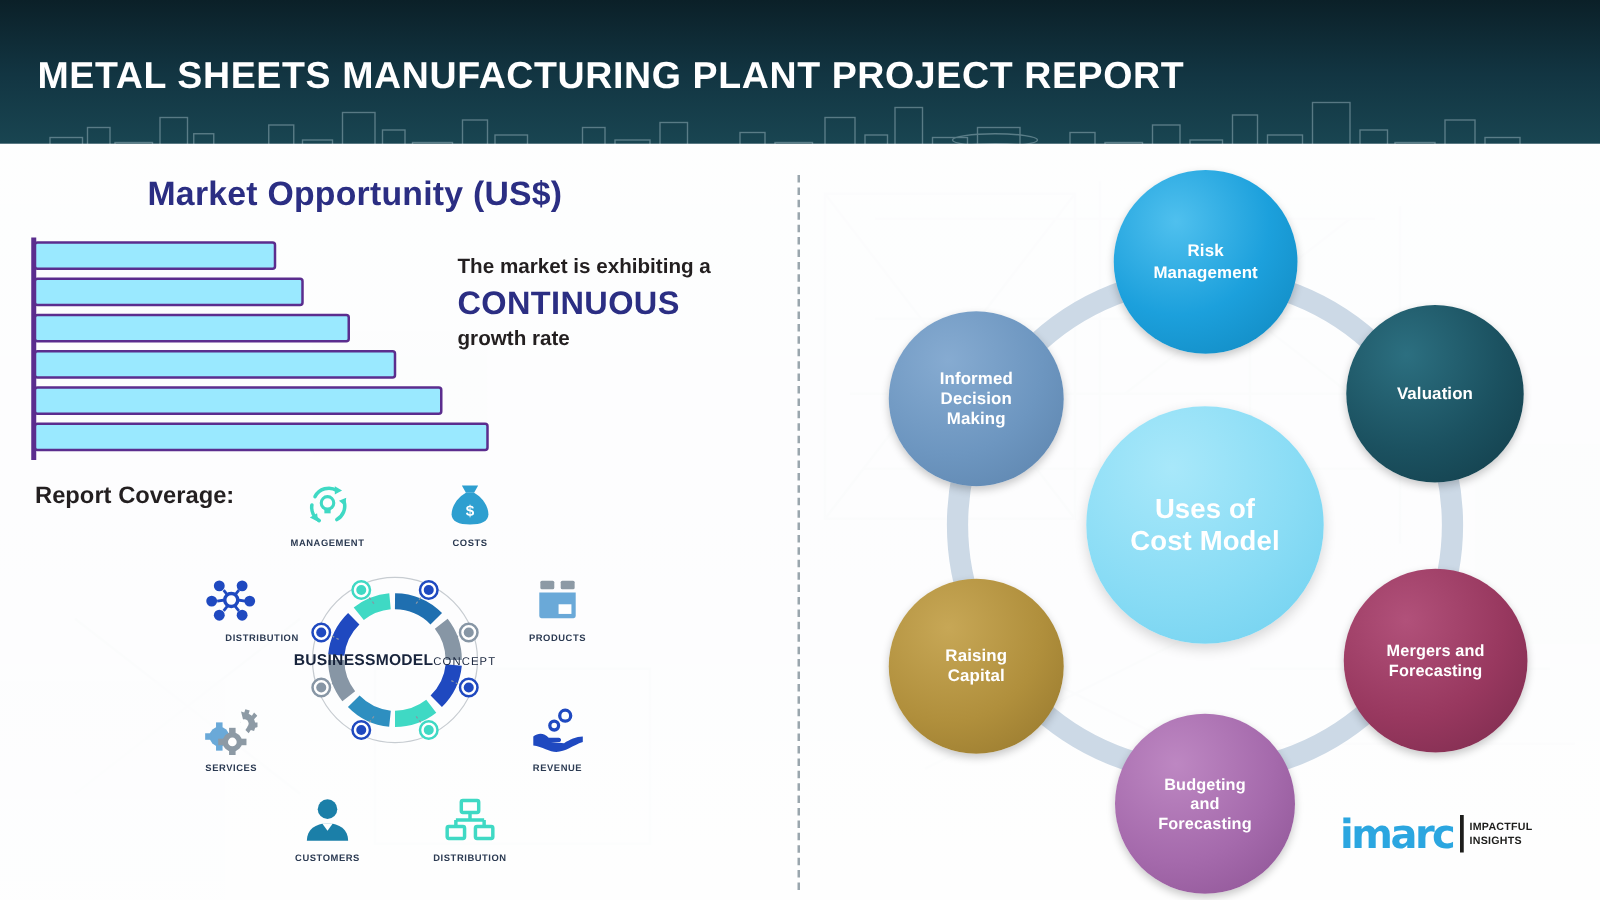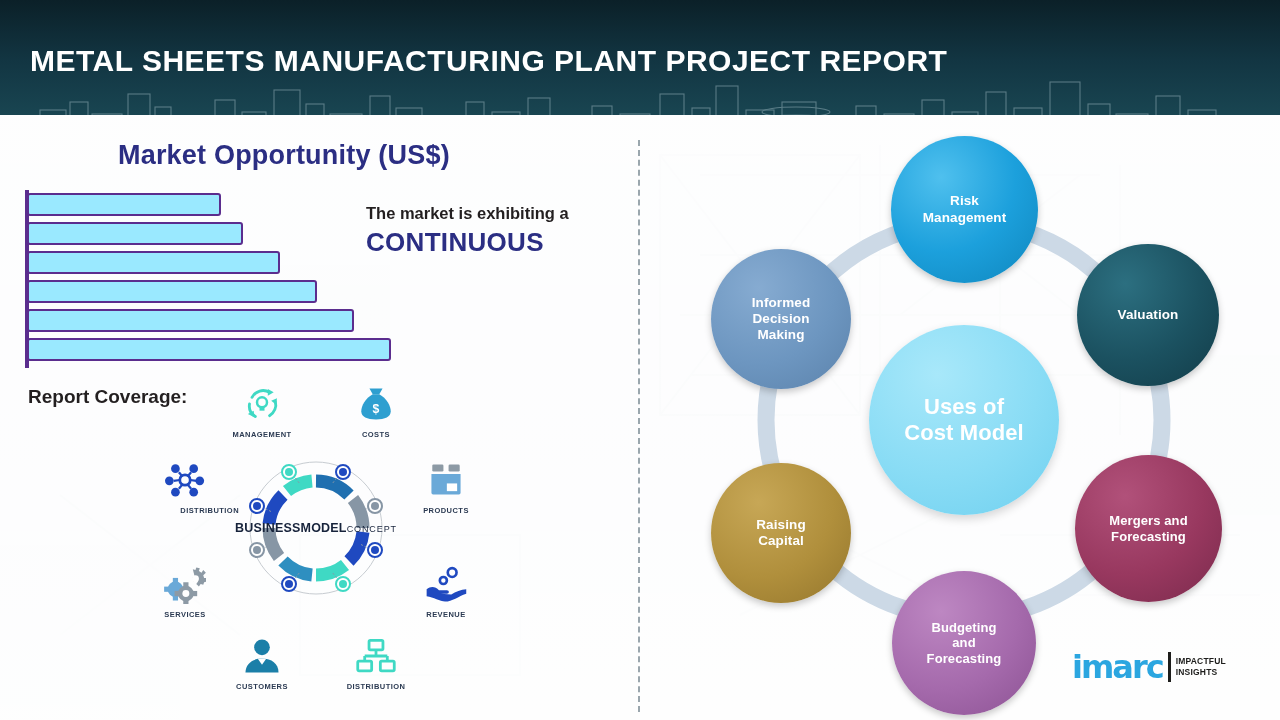--- a/index.html
+++ b/index.html
@@ -231,20 +231,21 @@
     <div class="bar" style="top:32px; width:216px;"></div>
     <div class="bar" style="top:61px; width:253px;"></div>
     <div class="bar" style="top:90px; width:290px;"></div>
     <div class="bar" style="top:119px;width:327px;"></div>
     <div class="bar" style="top:148px;width:364px;"></div>
   </div>
 
   <div class="blurb">
     <div class="blurb-line1">The market is exhibiting a</div>
     <div class="blurb-big">CONTINUOUS</div>
+    <div class="blurb-line3">growth rate</div>
   </div>
 
   <div class="coverage-label">Report Coverage:</div>
 
   <div class="icon-cell" style="left:208px; top:382px;">
     <div class="glyph">
       <svg width="40" height="40" viewBox="0 0 48 48">
         <g fill="none" stroke="#3fd9c4" stroke-width="3.4" stroke-linecap="round">
           <path d="M12 16 A15 15 0 0 1 33 10"></path>
             <path d="M40 21 A15 15 0 0 1 33 38"></path>

